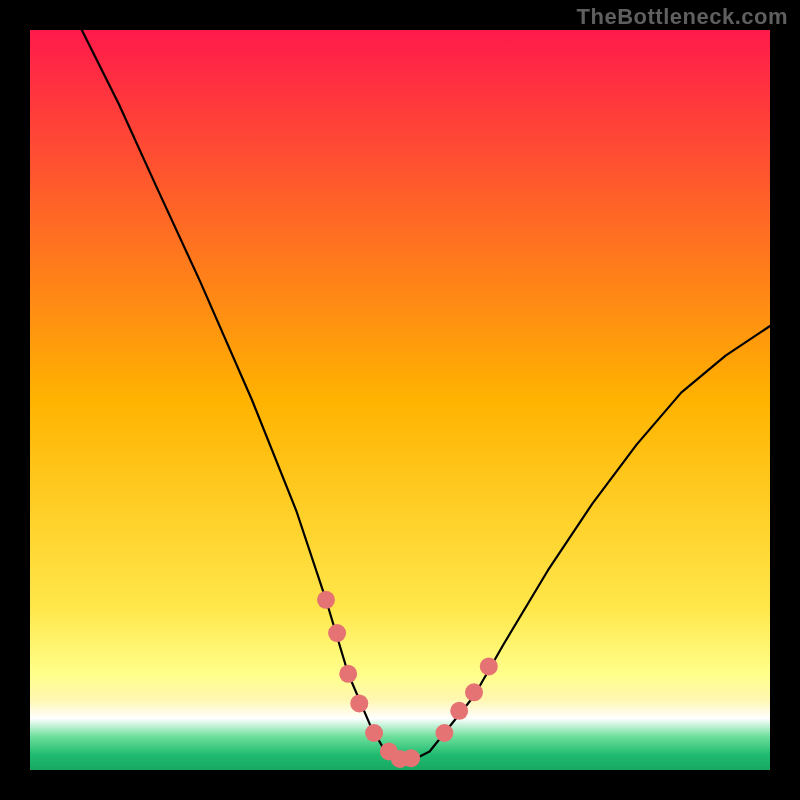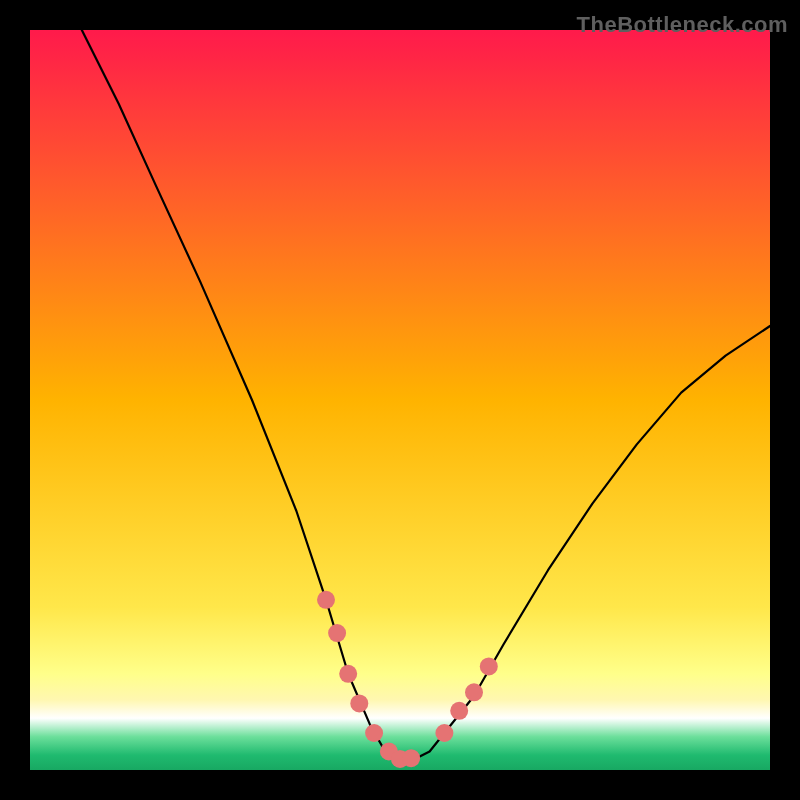--- a/index.html
+++ b/index.html
@@ -17,21 +17,21 @@
     background: #000;
   }
   svg {
     position: absolute;
     left: 0;
     top: 0;
     display: block;
   }
   .watermark {
     position: absolute;
-    top: 12px;
+    top: 4px;
     right: 12px;
     font-family: Arial, Helvetica, sans-serif;
     font-weight: bold;
     color: #5f5f5f;
     letter-spacing: 0.5px;
   }
 </style>
 </head>
 <body>
 

